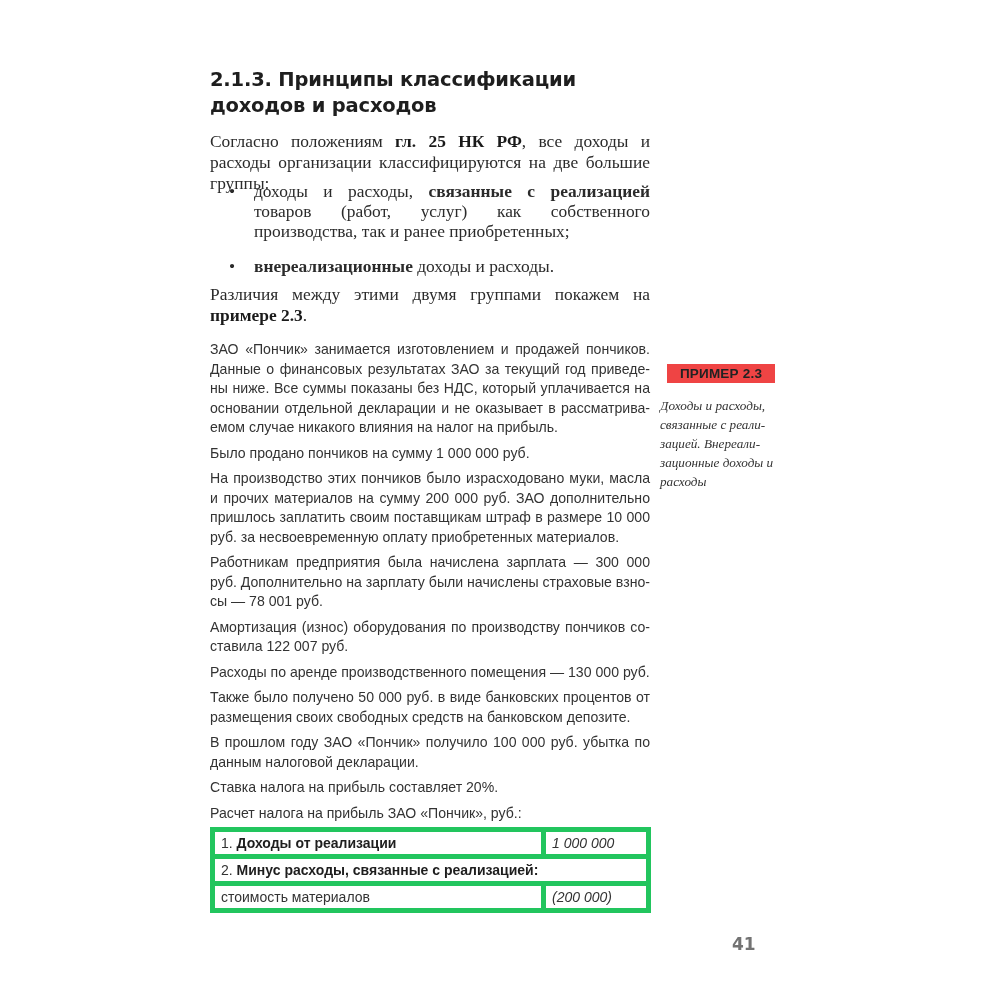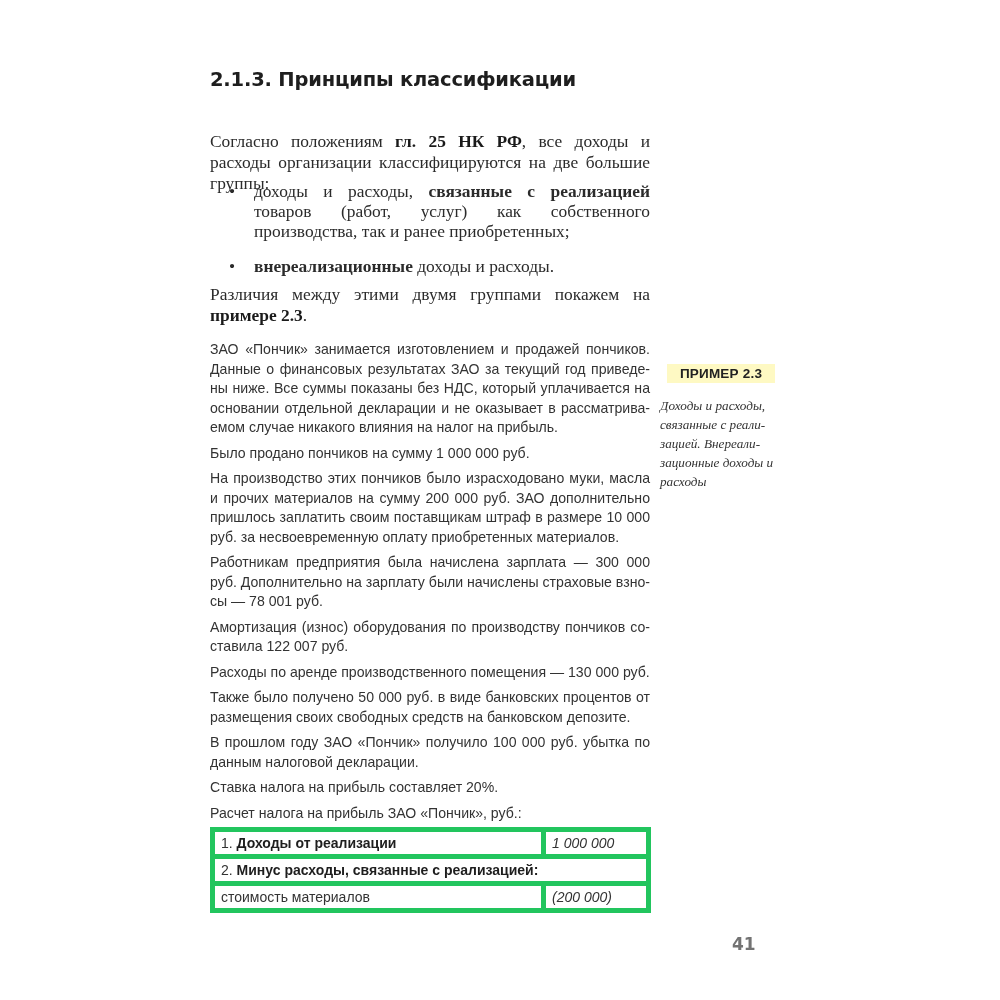--- a/index.html
+++ b/index.html
@@ -81,21 +81,21 @@
     .sans-block p {
       margin: 0 0 6px 0;
     }
     #example { top: 340px; }
     .side-badge {
       position: absolute;
       left: 667px;
       top: 364px;
       width: 108px;
       height: 19px;
-      background: #fef9c3;
+      background: #ef4444;
       font-family: "Liberation Sans", sans-serif;
       font-weight: bold;
       font-size: 13.5px;
       line-height: 19px;
       text-align: center;
       color: #222222;
       letter-spacing: 0.2px;
     }
     .side-caption {
       position: absolute;
@@ -140,20 +140,21 @@
       color: #737373;
     }
   </style>
 </head>
 <body>
 
 <div class="page">
 
   <div class="heading">
     <div>2.1.3. Принципы классификации</div>
+    <div>доходов и расходов</div>
   </div>
 
   <div class="serif-block" id="intro"><span>Согласно положениям </span><b>гл. 25 НК РФ</b><span>, все доходы и расходы организации классифицируются на две большие группы:</span></div>
 
   <ul class="bullets">
     <li>
       <span class="dot">•</span><span>доходы и расходы, </span><b>связанные с реализацией</b><span> товаров (работ, услуг) как собственного производства, так и ранее приобретенных;</span>
     </li>
     <li>
       <span class="dot">•</span><span></span><b>внереализационные</b><span> доходы и расходы.</span>

